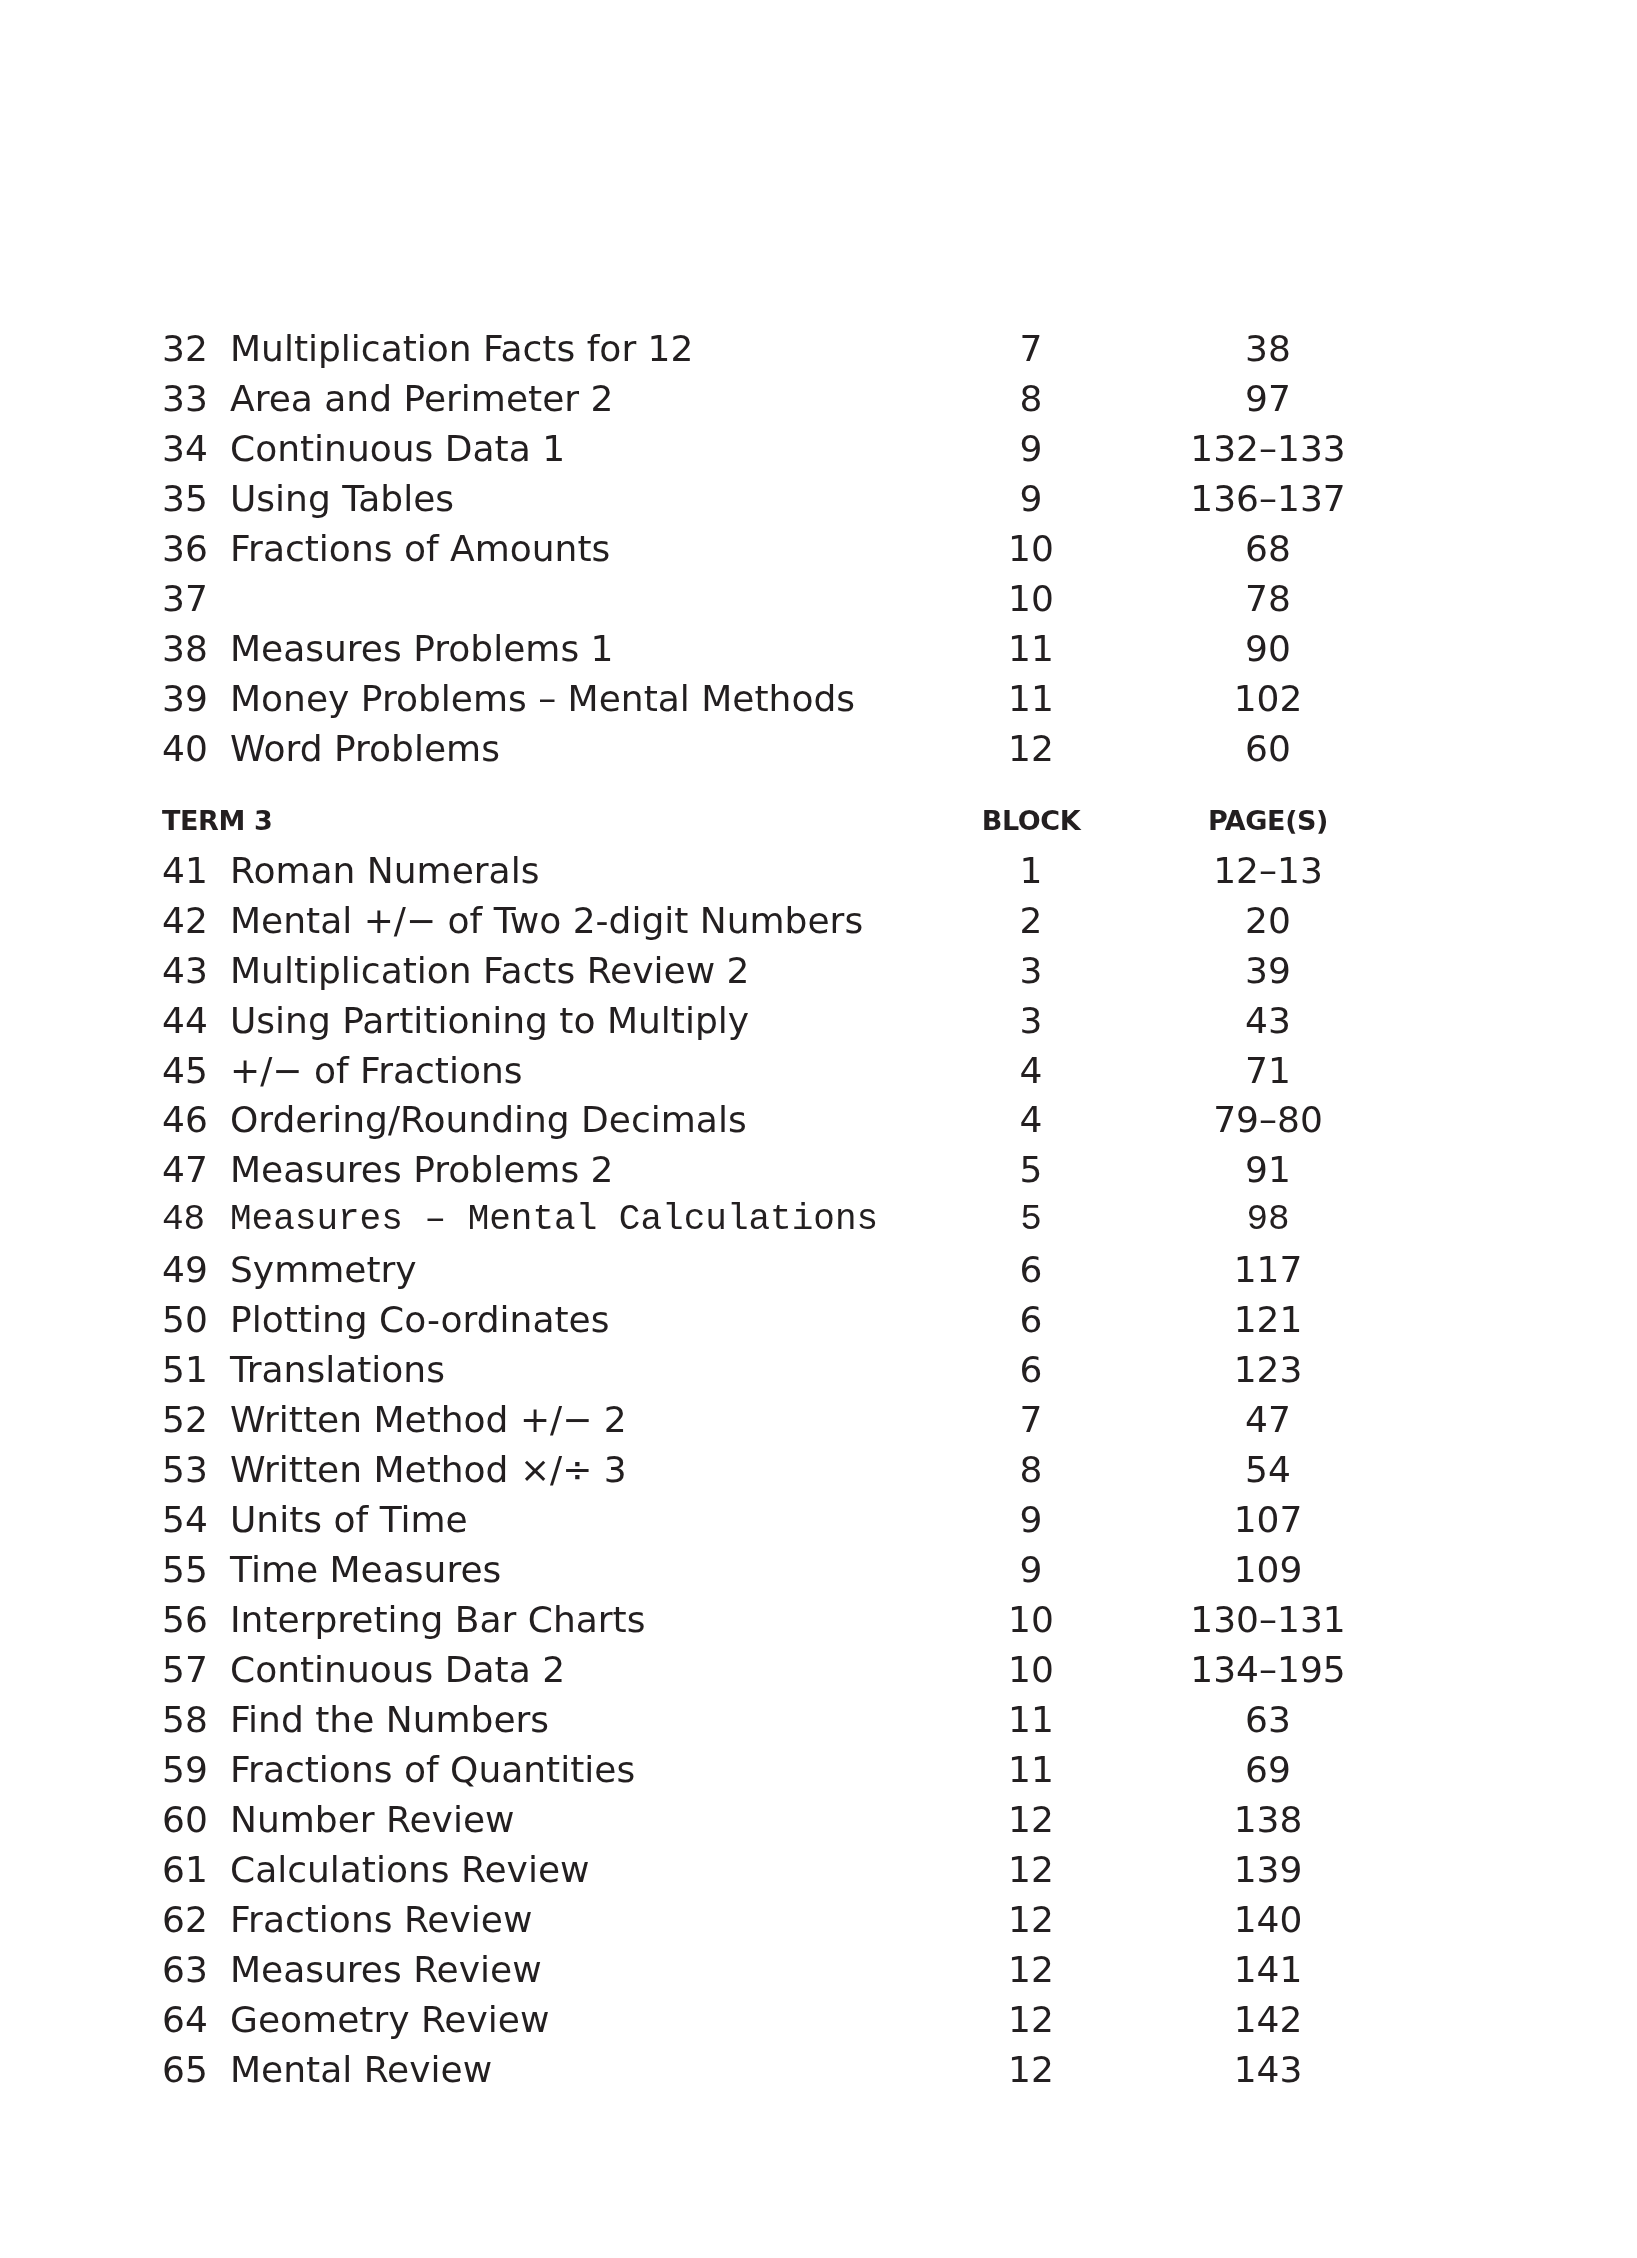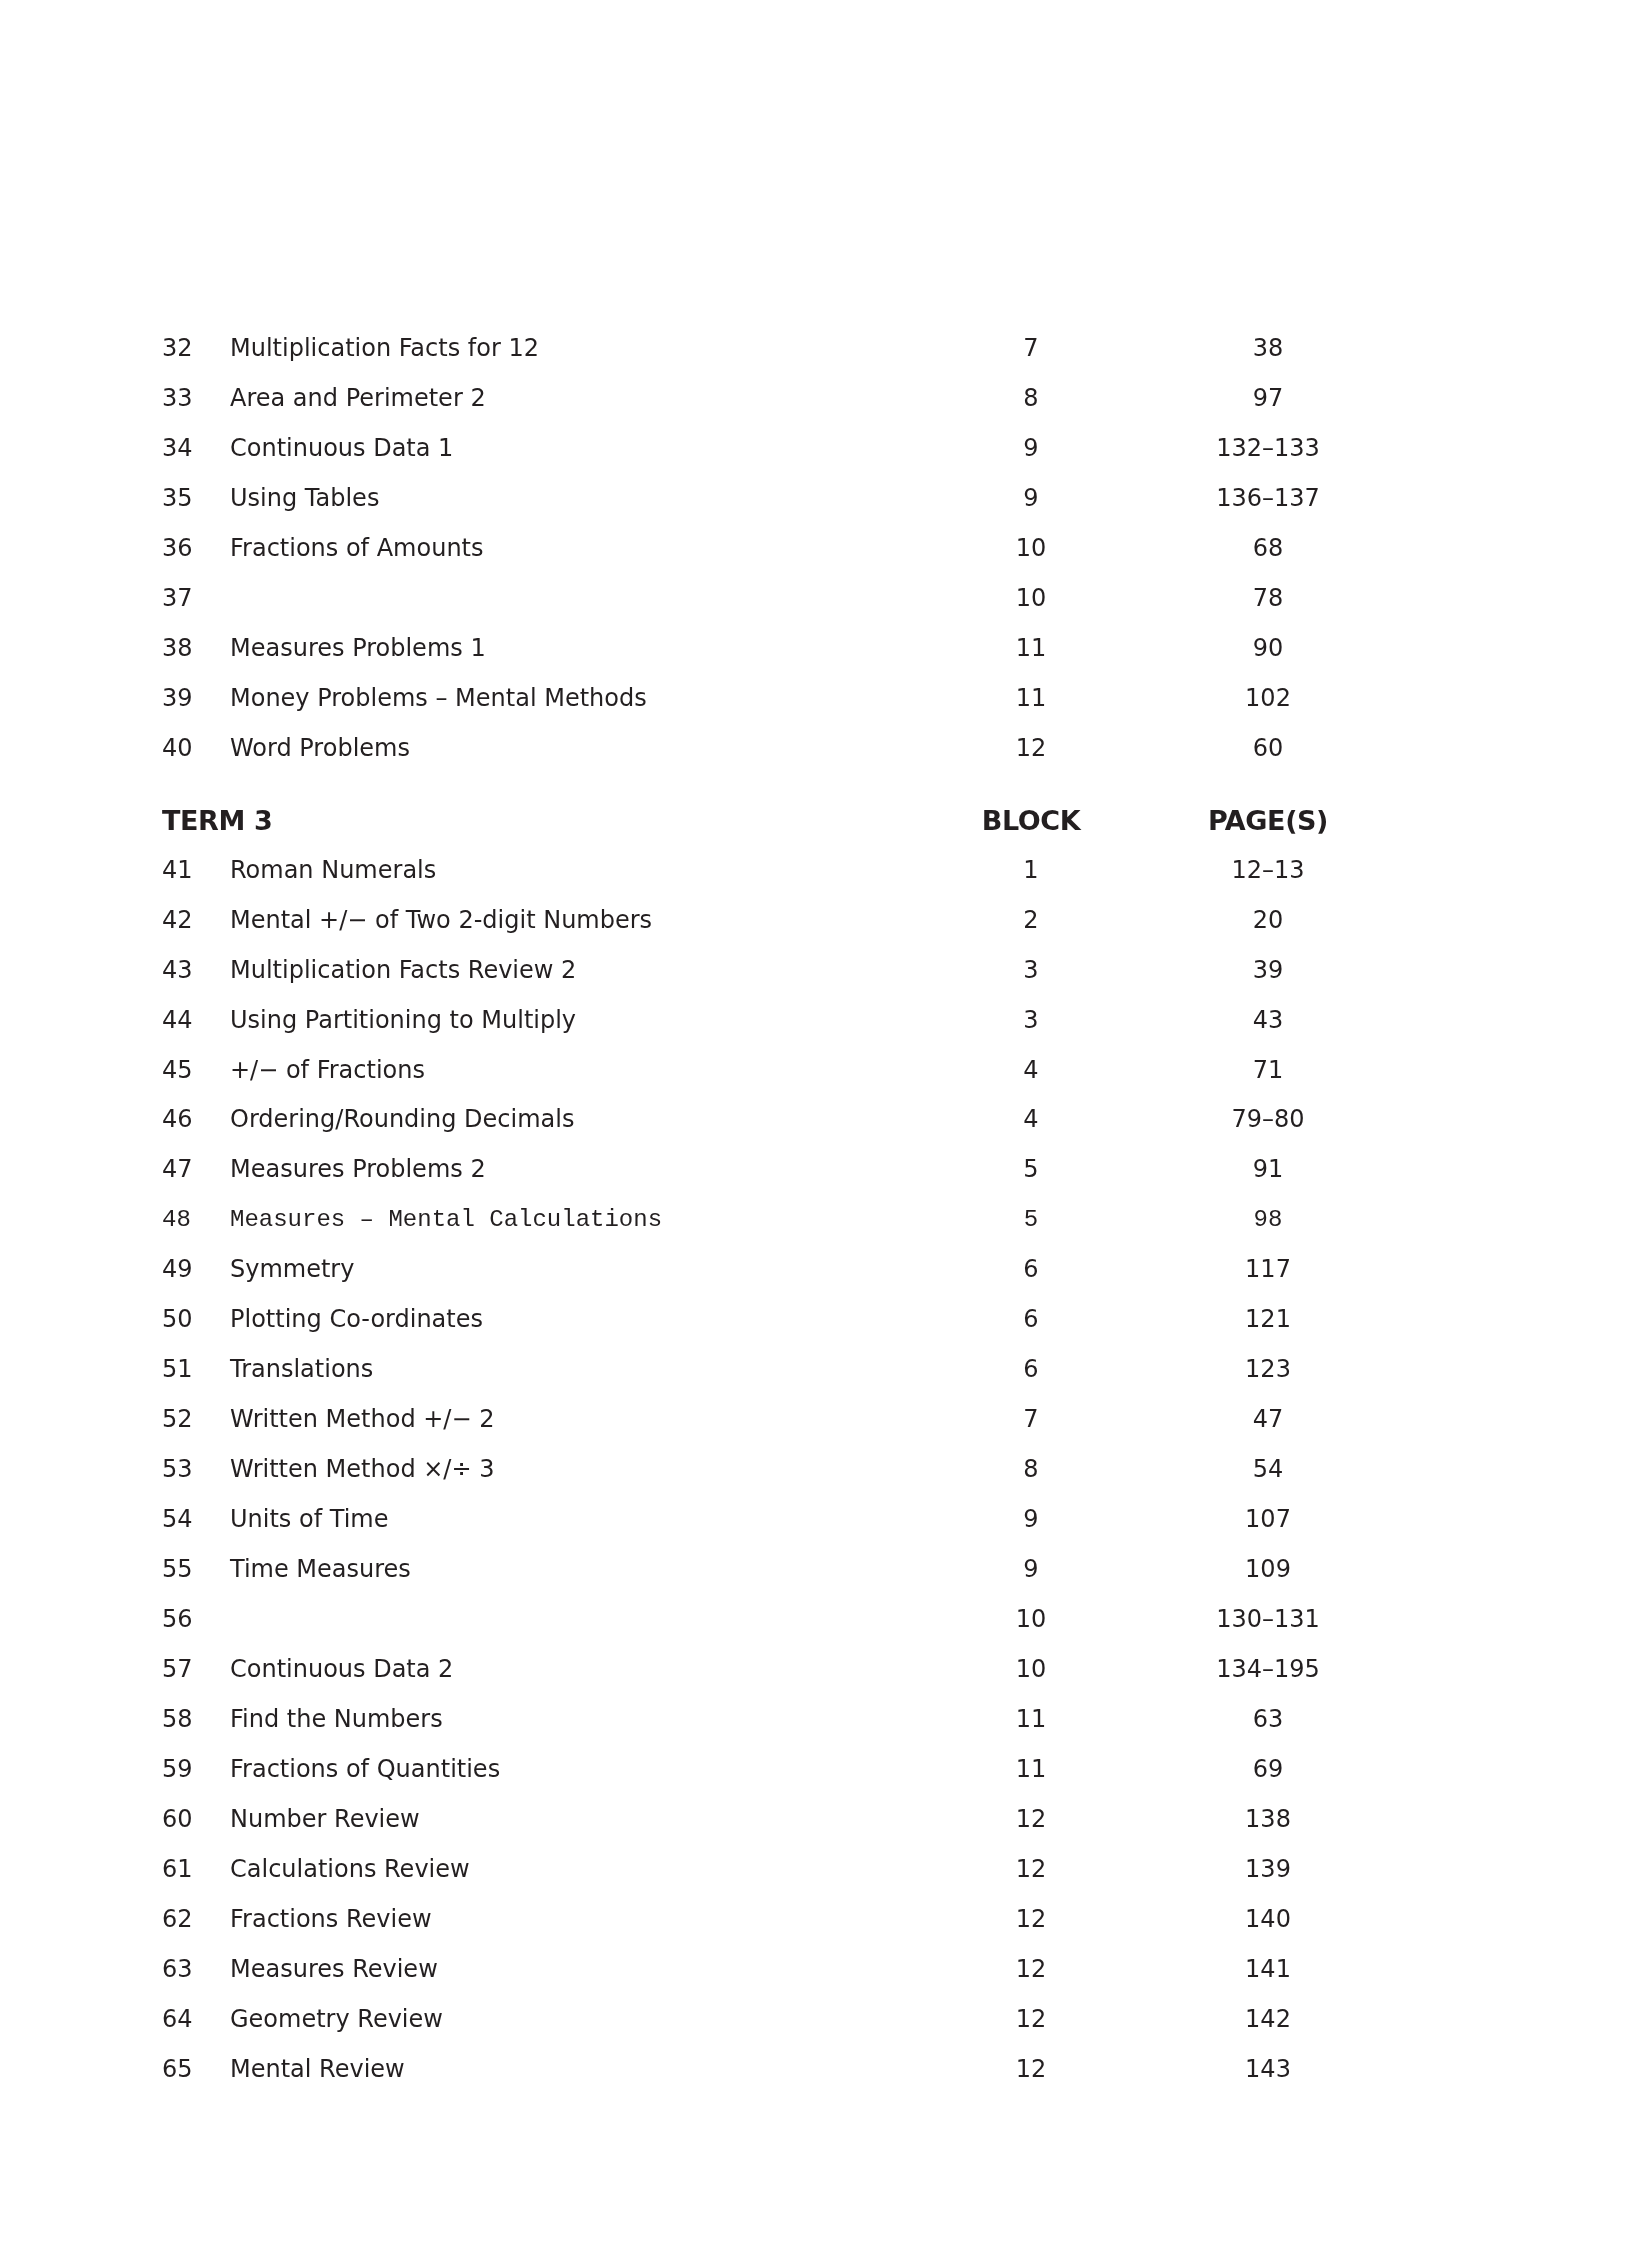--- a/index.html
+++ b/index.html
@@ -1,19 +1,19 @@
 <!DOCTYPE html>
 <html style="font-size:14px"><head>
 <meta charset="utf-8">
 <style>
   html, body { margin: 0; padding: 0; background: #ffffff; }
   body { width: 1637px; height: 2258px; position: relative; overflow: hidden;
          font-family: "DejaVu Sans", "Liberation Sans", sans-serif; color: #231f20; }
   .table { position: absolute; left: 0; top: 0; width: 1637px; }
-  .row { position: absolute; left: 0; width: 1637px; height: 49px; font-size: 24px; line-height: 49px; }
+  .row { position: absolute; left: 0; width: 1637px; height: 49px; font-size: 36px; line-height: 49px; }
   .num { position: absolute; left: 162px; width: 53px; }
   .title { position: absolute; left: 230px; white-space: nowrap; }
   .block { position: absolute; left: 978px; width: 106px; text-align: center; }
   .pages { position: absolute; left: 1180px; width: 176px; text-align: center; }
   .hdr { font-weight: bold; font-size: 27px; letter-spacing: -0.4px; }
   .hdr .term { position: absolute; left: 162px; }
 </style>
 </head>
 <body>
 
@@ -164,20 +164,21 @@
         <span class="pages">107</span>
       </div>
       <div class="row" style="top: 1545px;">
         <span class="num">55</span>
         <span class="title">Time Measures</span>
         <span class="block">9</span>
         <span class="pages">109</span>
       </div>
       <div class="row" style="top: 1595px;">
         <span class="num">56</span>
+        <span class="title">Interpreting Bar Charts</span>
         <span class="block">10</span>
         <span class="pages">130–131</span>
       </div>
       <div class="row" style="top: 1645px;">
         <span class="num">57</span>
         <span class="title">Continuous Data 2</span>
         <span class="block">10</span>
         <span class="pages">134–195</span>
       </div>
       <div class="row" style="top: 1695px;">

